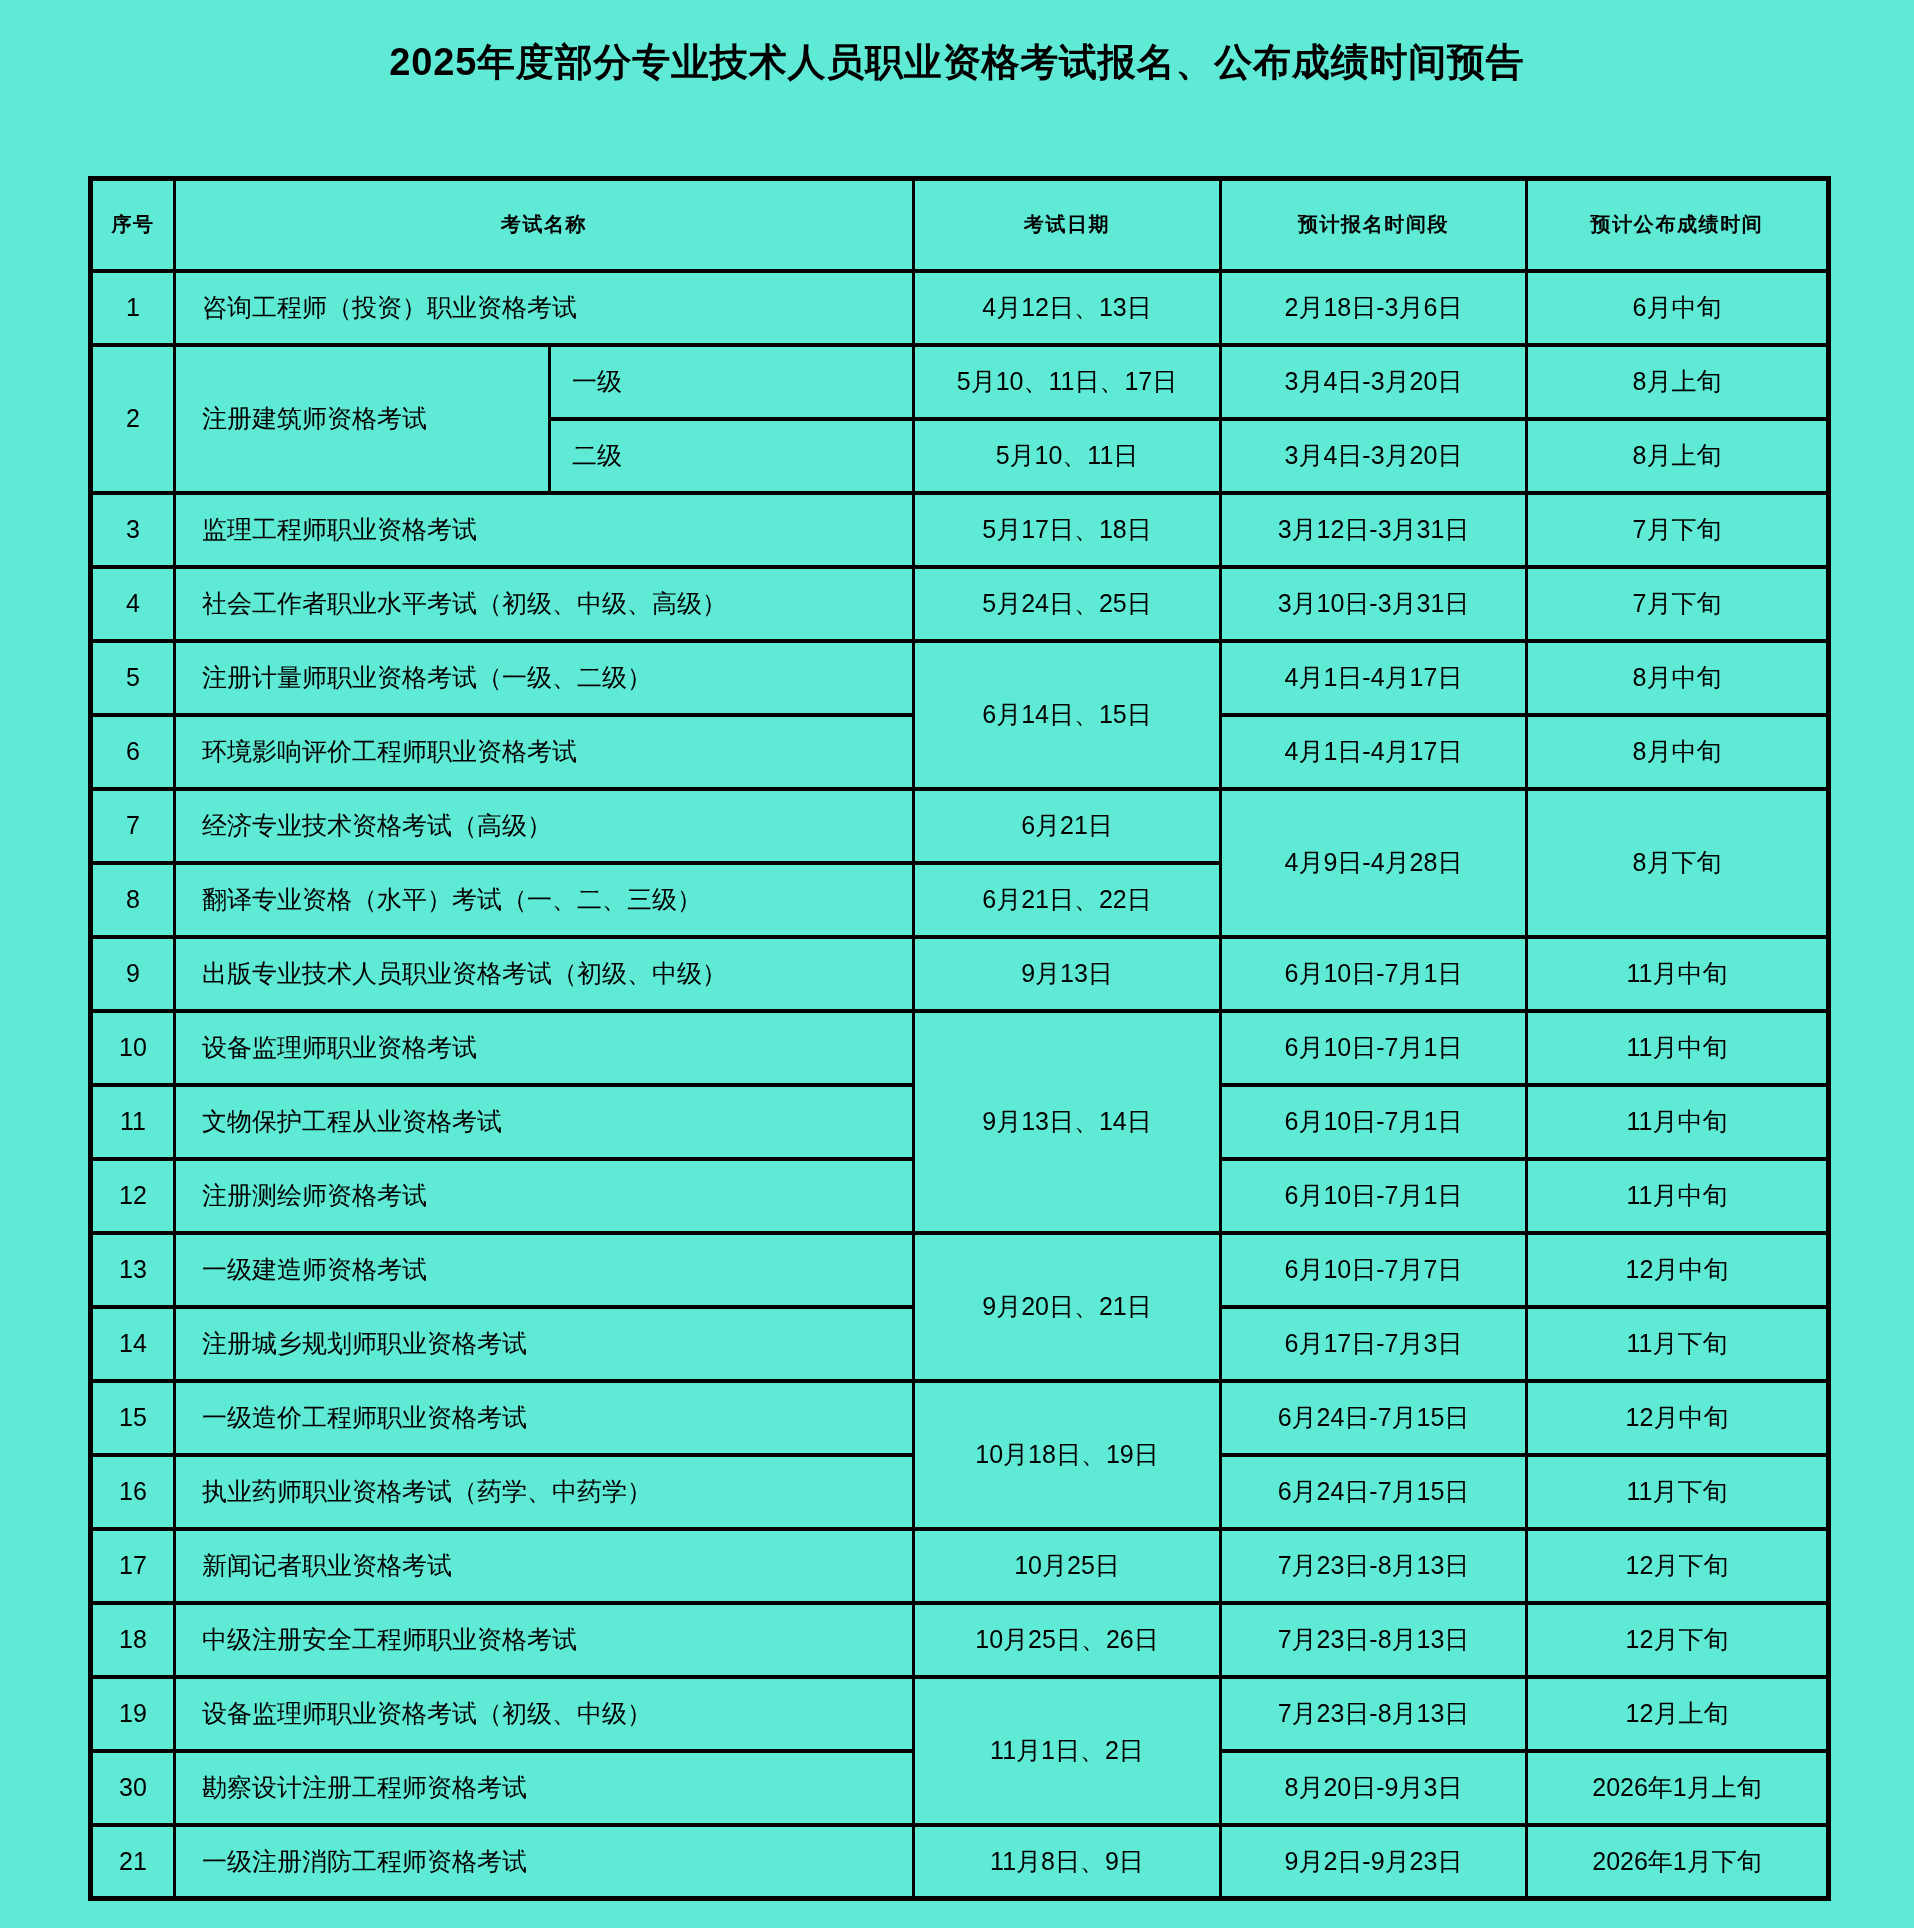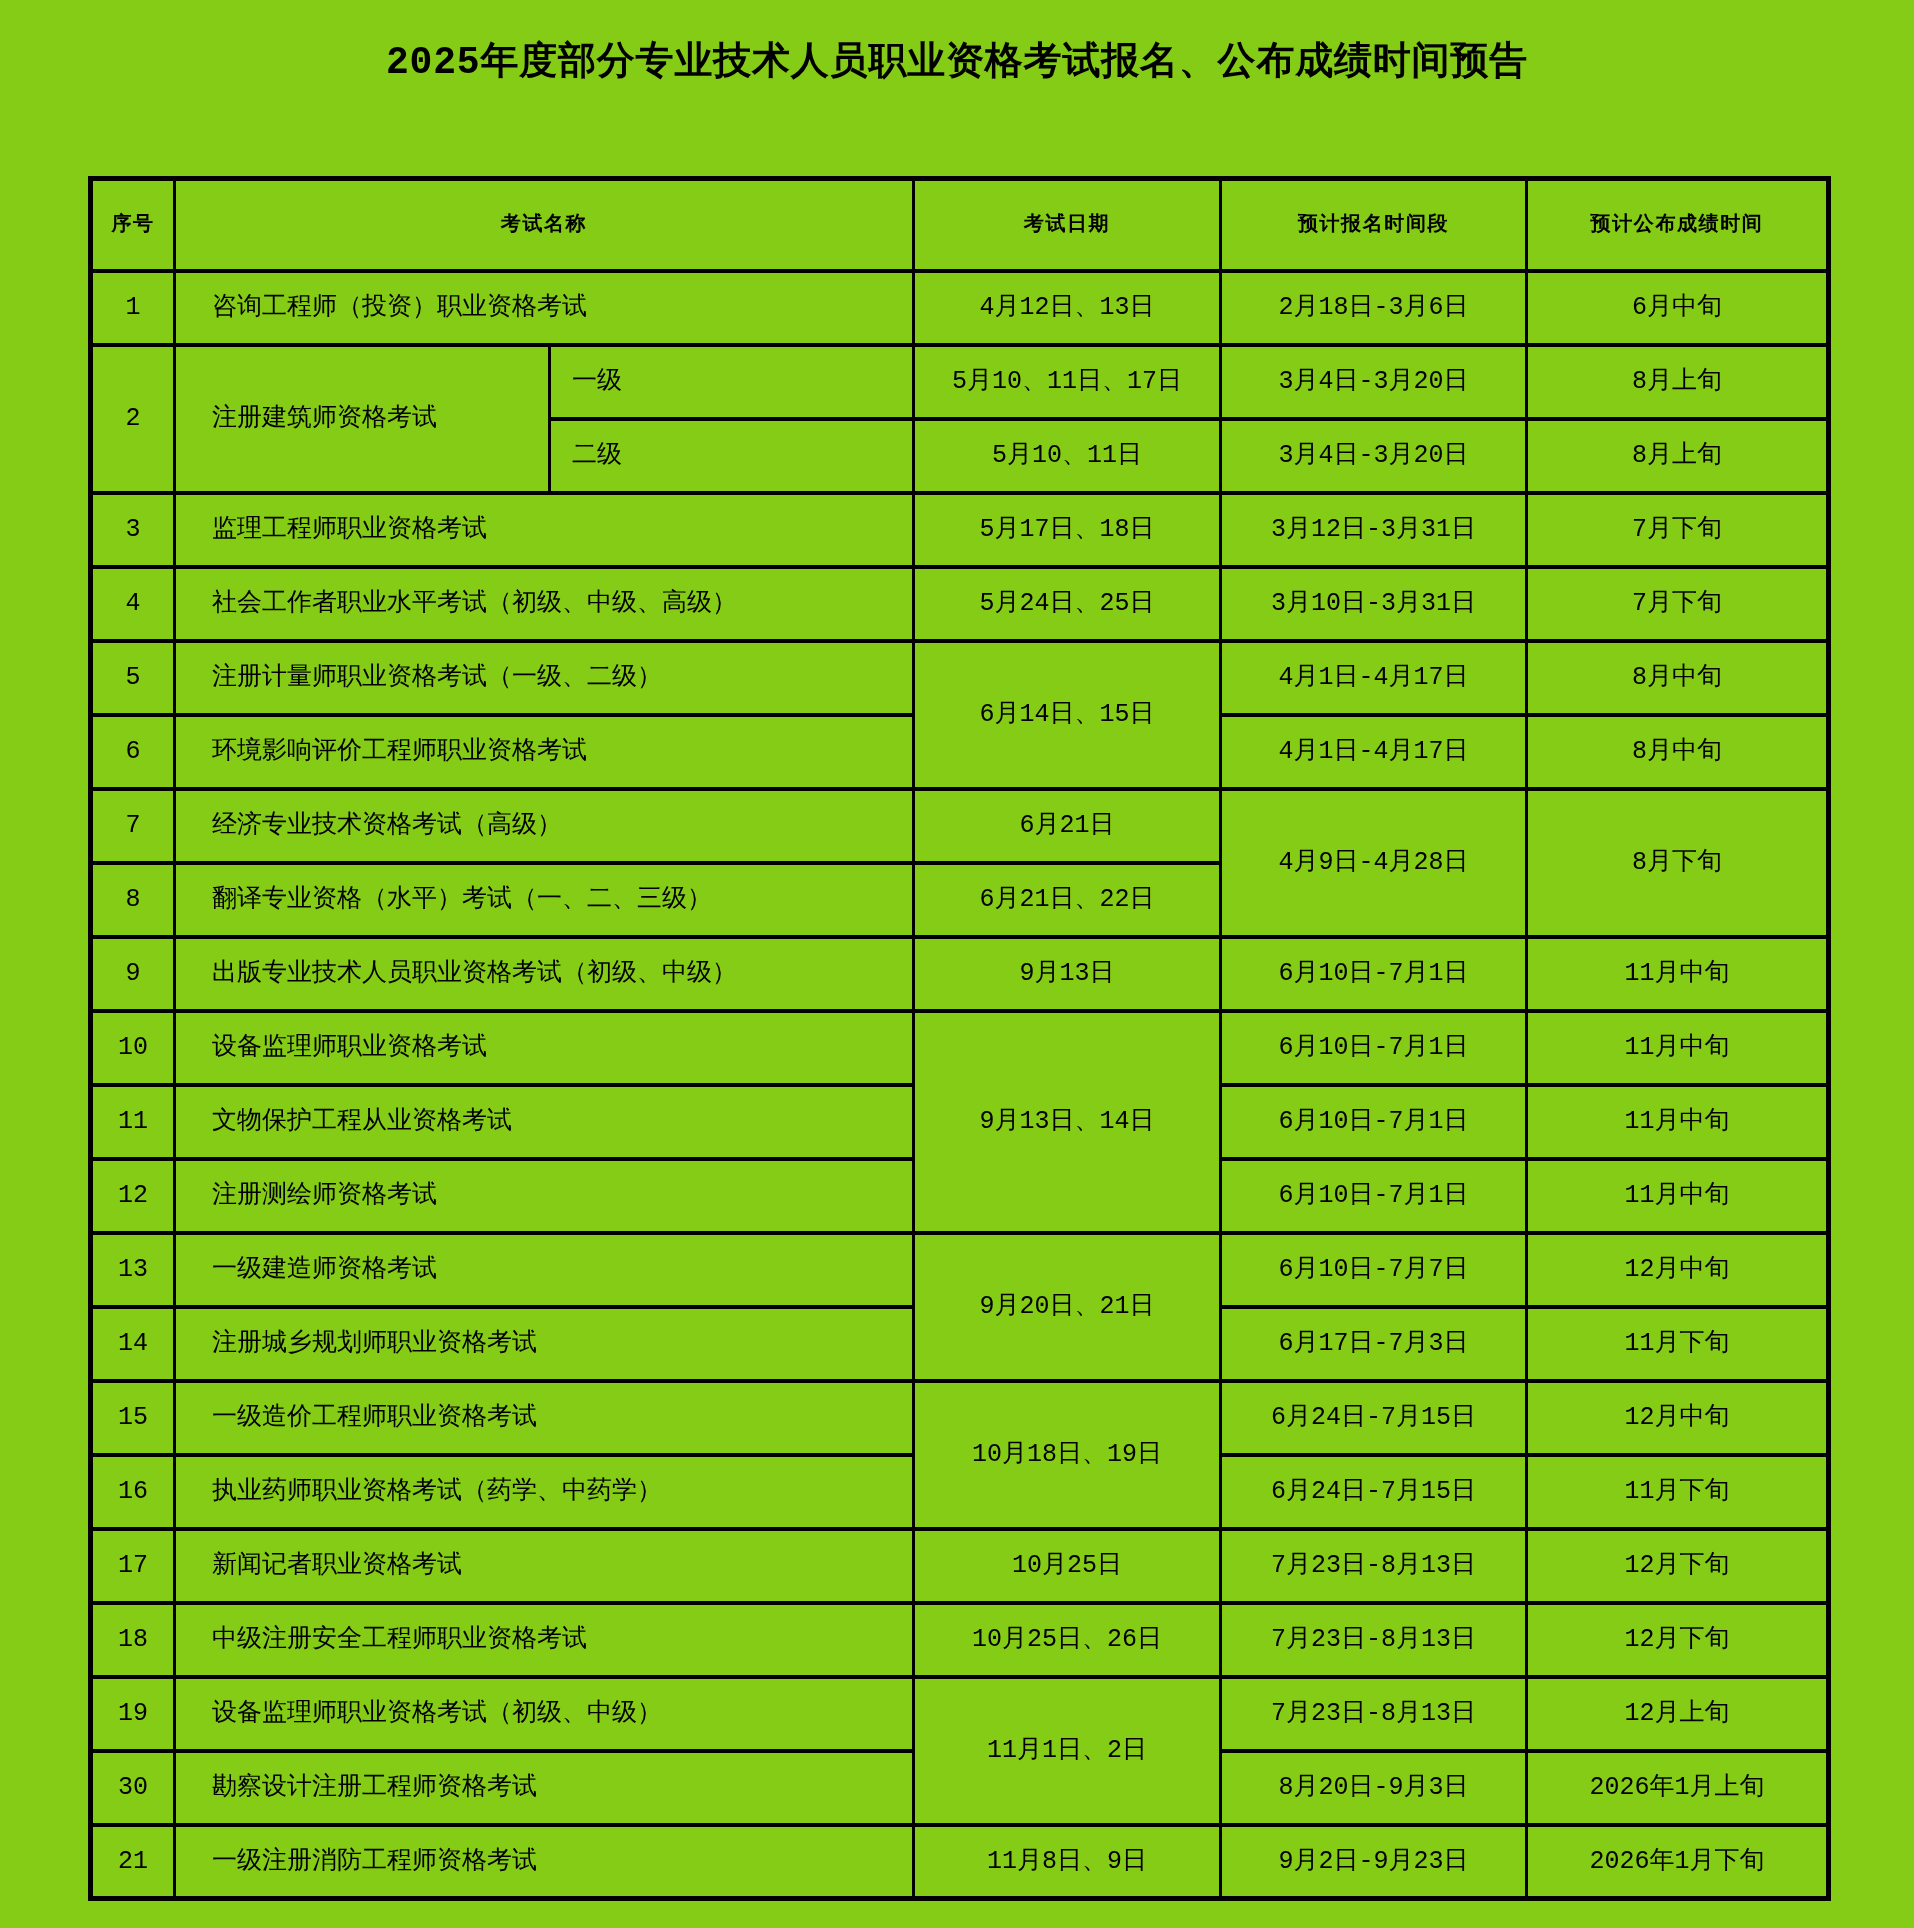--- a/index.html
+++ b/index.html
@@ -4,22 +4,22 @@
 <style>
   html, body {
     margin: 0;
     padding: 0;
     background: #ffffff;
   }
   .page {
     position: relative;
     width: 1914px;
     height: 1929px;
-    background: #84cc16;
-    font-family: Liberation Mono, monospace;
+    background: #5eead4;
+    font-family: Liberation Sans, sans-serif;
     color: #000000;
     overflow: hidden;
   }
   .doc-title {
     padding-top: 41px;
     text-align: center;
     font-size: 38px;
     font-weight: bold;
     letter-spacing: 0.8px;
     line-height: 1.15;
@@ -55,21 +55,21 @@
   }
   .exam-table thead tr { height: 92px; }
   .exam-table tbody tr { height: 74px; }
   .exam-table th {
     font-weight: bold;
     font-size: 20px;
     letter-spacing: 1.6px;
   }
   .exam-table td.name {
     text-align: left;
-    padding-left: 36px;
+    padding-left: 26px;
     padding-right: 8.2px;
   }
   .exam-table td.sub {
     text-align: left;
     padding-left: 21px;
   }
 </style>
 </head>
 <body>
 

